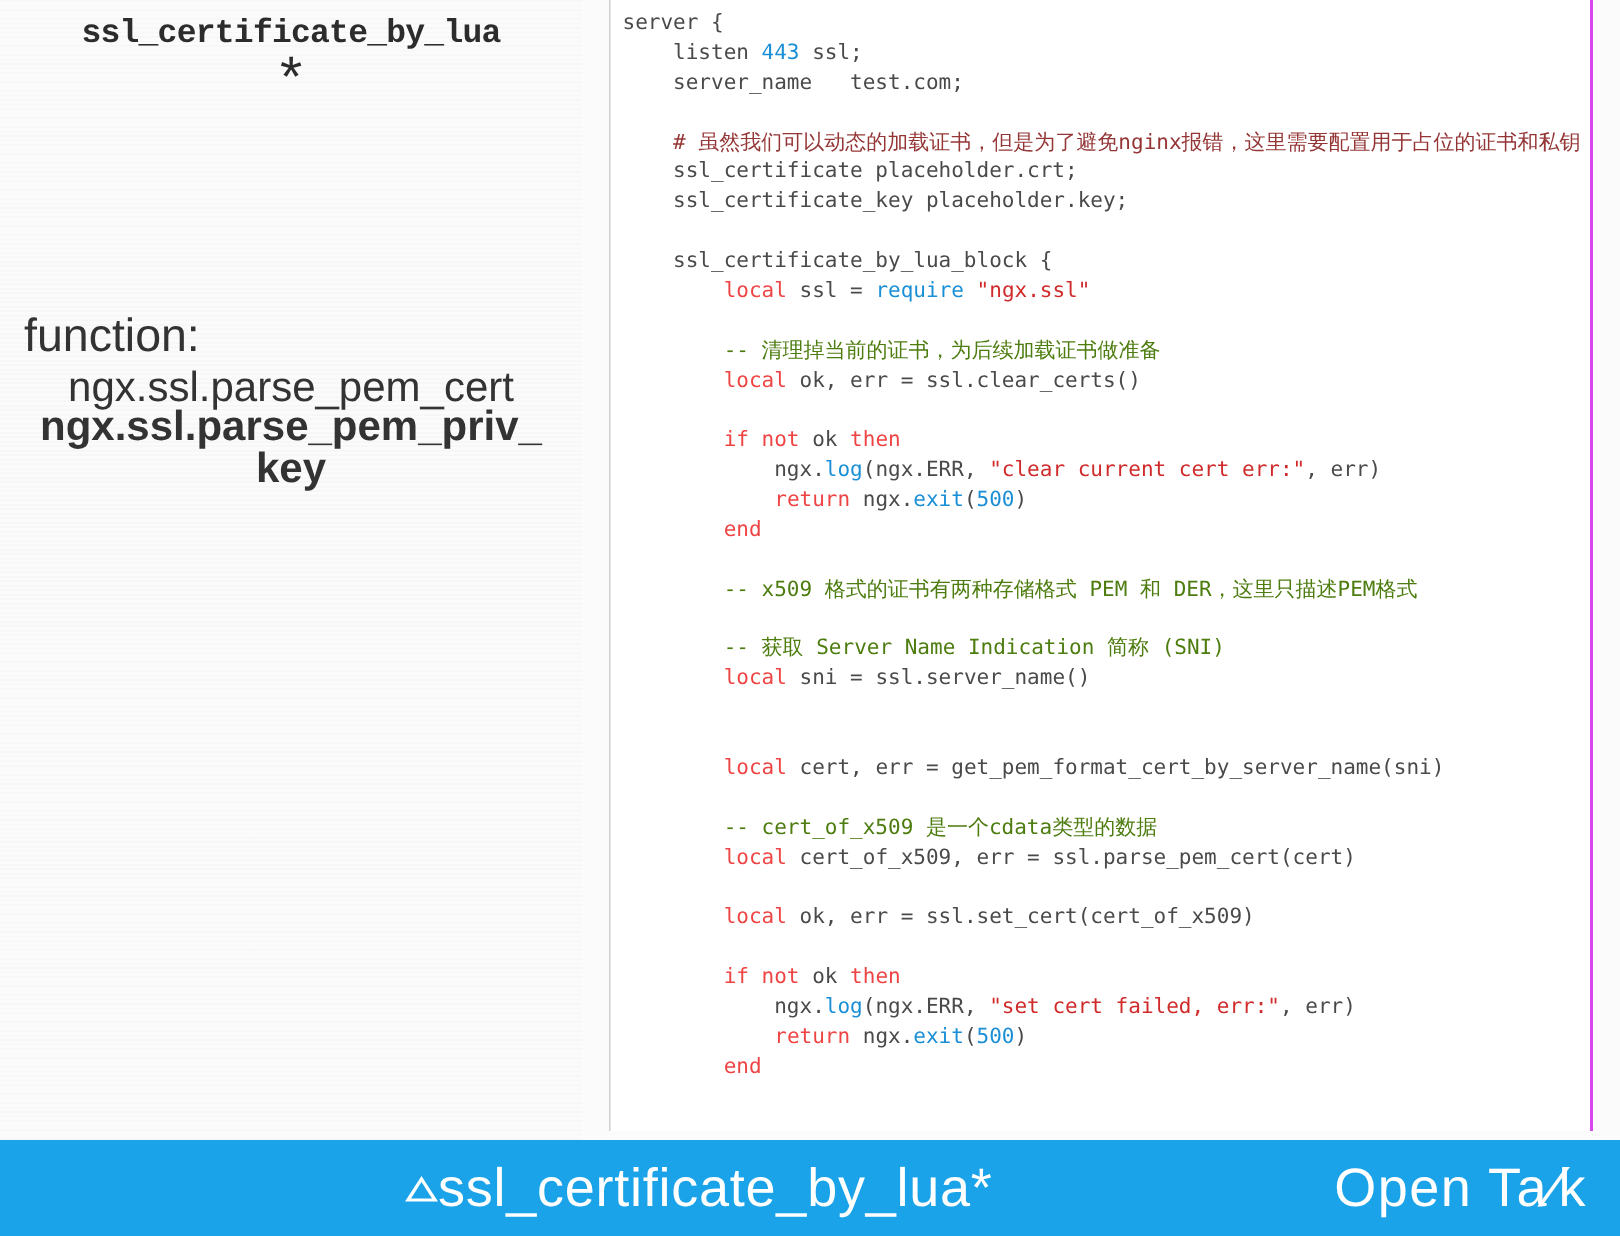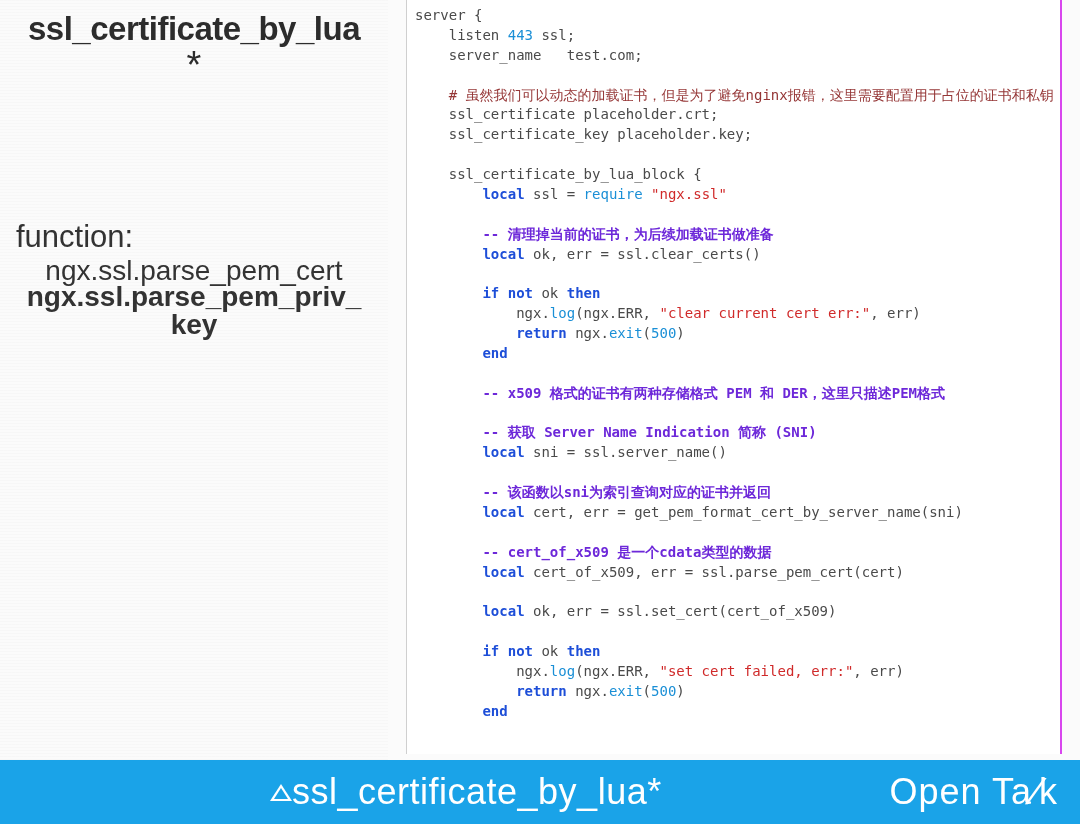--- a/index.html
+++ b/index.html
@@ -21,24 +21,25 @@
     background: #fbfbfb;
     background-image: repeating-linear-gradient(0deg, rgba(0,0,0,0.015) 0 1px, transparent 1px 3px);
     padding-top: 6px;
   }
   .title-block {
     text-align: center;
     color: #2c2c2c;
     padding-top: 4px;
   }
   .title-line {
-    font-size: 33px;
+    font-size: 22px;
     font-weight: 700;
     line-height: 1.15;
     letter-spacing: -0.5px;
+    font-family: Liberation Mono, monospace;
   }
   .title-star {
     font-size: 38px;
     font-weight: 400;
     margin-top: -4px;
   }
 
   .func-block { margin-top: 132px; }
   .func-heading {
     font-size: 31px;
@@ -66,23 +67,23 @@
     border-left: 1px solid #cfcfcf;
     border-right: 2px solid #d946ef;
     padding: 6px 8px 4px 8px;
     font-family: "DejaVu Sans Mono", Menlo, Consolas, monospace;
     font-size: 14px;
     line-height: 1.42;
     color: #4a4a4a;
     overflow: hidden;
   }
   .code-box .ln { white-space: pre; }
-  .kw   { color: #1d4ed8; font-weight: 700; }
+  .kw   { color: #ef4444; font-weight: 400; }
   .num  { color: #1a8fd6; }
-  .cmtc { color: #6d28d9; font-weight: bold; }      
+  .cmtc { color: #4d7c0f; }      
   .cmthash { color: #953636; }   
   .fn   { color: #1a8fd6; }      
   .str  { color: #d02a2a; }      
 
   .footer {
     position: absolute;
     left: 0; right: 0; bottom: 0;
     height: 64px;
     background: #1aa3e8;
     color: #ffffff;
@@ -159,21 +160,21 @@
           <div class="ln"><span>        </span><span class="kw">if not</span><span> ok </span><span class="kw">then</span></div>
           <div class="ln"><span>            ngx.</span><span class="fn">log</span><span>(ngx.ERR, </span><span class="str">"clear current cert err:"</span><span>, err)</span></div>
           <div class="ln"><span>            </span><span class="kw">return</span><span> ngx.</span><span class="fn">exit</span><span>(</span><span class="num">500</span><span>)</span></div>
           <div class="ln"><span>        </span><span class="kw">end</span></div>
           <div class="ln">&nbsp;</div>
           <div class="ln"><span>        </span><span class="cmtc">-- x509 格式的证书有两种存储格式 PEM 和 DER，这里只描述PEM格式</span></div>
           <div class="ln">&nbsp;</div>
           <div class="ln"><span>        </span><span class="cmtc">-- 获取 Server Name Indication 简称 (SNI)</span></div>
           <div class="ln"><span>        </span><span class="kw">local</span><span> sni = ssl.server_name()</span></div>
           <div class="ln">&nbsp;</div>
-          <div class="ln"><span>        </span><span class="cmtc">-- 该函数以sni为索引查询对应的证书并返回</span></div>
+          <div class="ln"><span>        </span></div>
           <div class="ln"><span>        </span><span class="kw">local</span><span> cert, err = get_pem_format_cert_by_server_name(sni)</span></div>
           <div class="ln">&nbsp;</div>
           <div class="ln"><span>        </span><span class="cmtc">-- cert_of_x509 是一个cdata类型的数据</span></div>
           <div class="ln"><span>        </span><span class="kw">local</span><span> cert_of_x509, err = ssl.parse_pem_cert(cert)</span></div>
           <div class="ln">&nbsp;</div>
           <div class="ln"><span>        </span><span class="kw">local</span><span> ok, err = ssl.set_cert(cert_of_x509)</span></div>
           <div class="ln">&nbsp;</div>
           <div class="ln"><span>        </span><span class="kw">if not</span><span> ok </span><span class="kw">then</span></div>
           <div class="ln"><span>            ngx.</span><span class="fn">log</span><span>(ngx.ERR, </span><span class="str">"set cert failed, err:"</span><span>, err)</span></div>
           <div class="ln"><span>            </span><span class="kw">return</span><span> ngx.</span><span class="fn">exit</span><span>(</span><span class="num">500</span><span>)</span></div>

